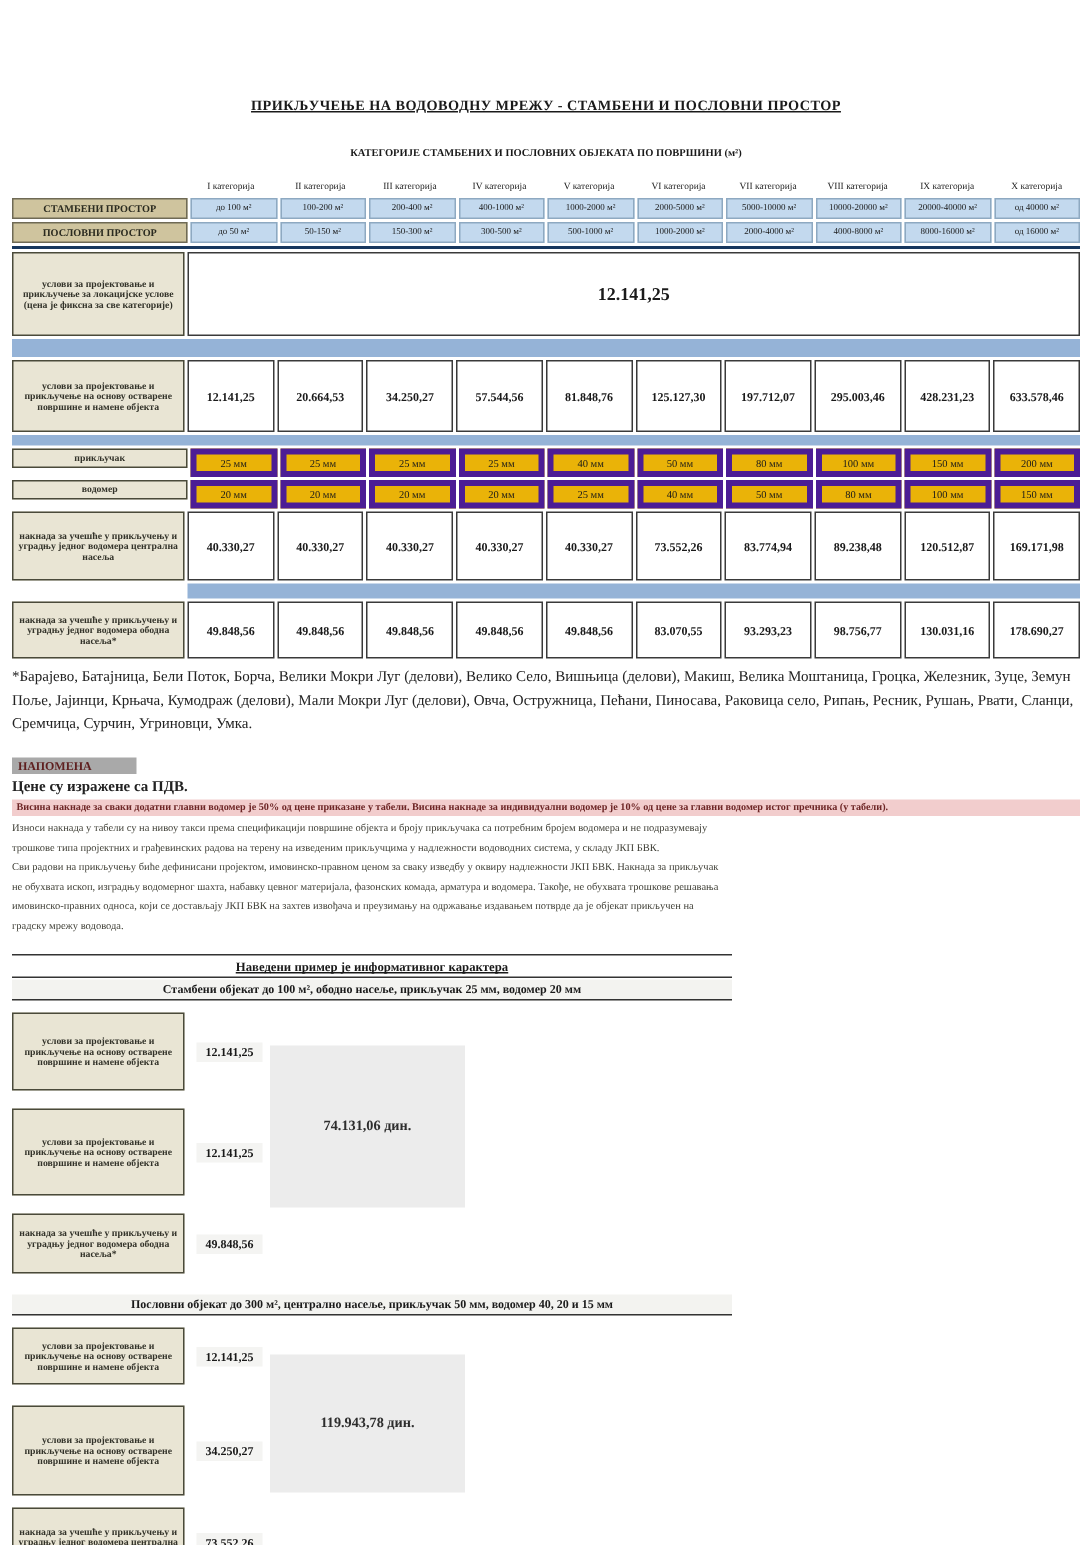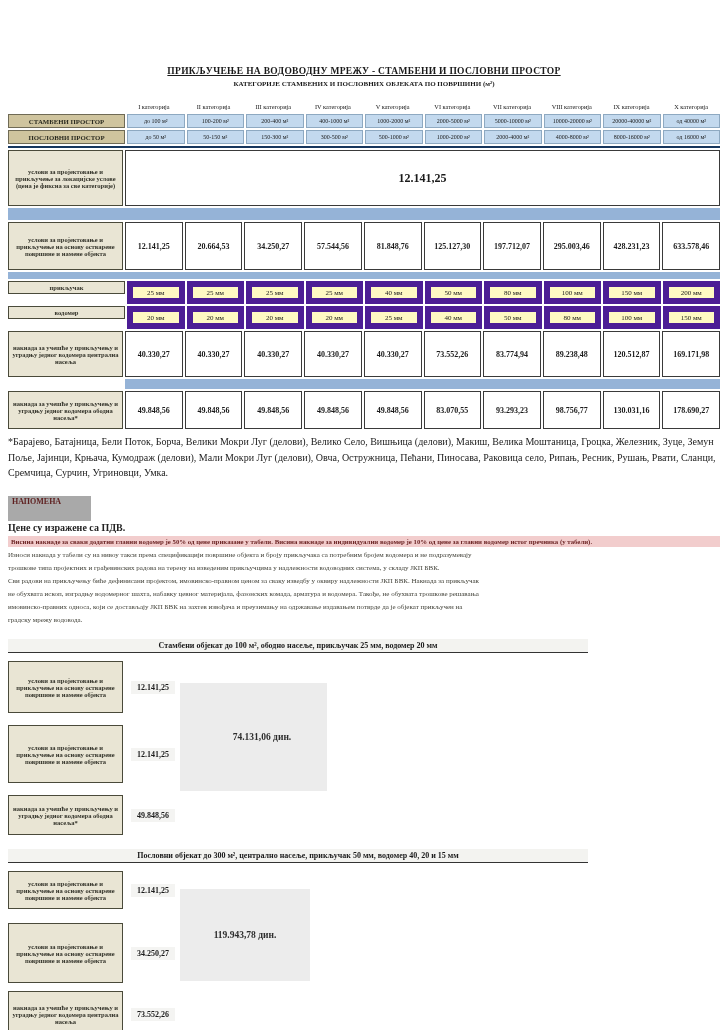--- a/index.html
+++ b/index.html
@@ -1,64 +1,64 @@
 <!DOCTYPE html>
 <html><head>
 <meta charset="utf-8">
 <style>
   html,body{margin:0;padding:0;background:#ffffff;}
   .page{position:relative;width:728px;height:1030px;background:#fff;
         font-family:"Liberation Serif", serif;color:#1a1a1a;overflow:hidden;}
   .inner{padding:0 8px;}
   .title{margin-top:66px;text-align:center;font-size:9.5px;font-weight:bold;letter-spacing:.3px;text-decoration:underline;}
-  .subtitle{margin-top:4px;text-align:center;font-size:7px;font-weight:bold;}
+  .subtitle{margin-top:22px;text-align:center;font-size:7px;font-weight:bold;}
   
   .table{margin-top:12px;width:712px;}
   .trow{display:flex;gap:2px;margin-bottom:2px;align-items:stretch;}
   .spacer{width:115px;flex:none;}
   .hcell{flex:1;display:flex;align-items:center;justify-content:center;
          font-size:6.3px;height:12px;}
   .rlabel{width:115px;flex:none;background:#cfc49e;border:1px solid #6f6a55;
           display:flex;align-items:center;justify-content:center;
           font-size:6.8px;font-weight:bold;color:#2b2b20;height:12px;}
   .bcell{flex:1;background:#c3d9ee;border:1px solid #8ea9c1;display:flex;
          align-items:center;justify-content:center;font-size:6px;height:12px;}
   .plabel{width:115px;flex:none;background:#e9e5d4;border:1px solid #4a4a3a;
           display:flex;align-items:center;justify-content:center;text-align:center;
           font-size:6.5px;font-weight:bold;color:#33332a;padding:2px;box-sizing:border-box;}
   .slabel{width:115px;flex:none;background:#e9e5d4;border:1px solid #4a4a3a;
           display:flex;align-items:center;justify-content:center;
           font-size:6.5px;font-weight:bold;color:#33332a;height:11px;}
   .vcell{flex:1;background:#fff;border:1px solid #3a3a3a;display:flex;
          align-items:center;justify-content:center;font-size:8px;font-weight:bold;}
-  .scell{flex:1;background:#fef9c3;border:6px solid #4c1d95;display:flex;
+  .scell{flex:1;background:#eab308;border:4px solid #4c1d95;display:flex;
          align-items:center;justify-content:center;font-size:7px;height:11px;}
   .merged{flex:1;background:#fff;border:1px solid #3a3a3a;display:flex;
           align-items:center;justify-content:center;font-size:12px;font-weight:bold;}
   .band{width:712px;background:#95b3d7;margin-bottom:2px;}
   .band.b12{height:12px;} .band.b7{height:7px;}
   .band-in{flex:1;background:#95b3d7;height:10px;align-self:center;}
   .r-fixed{height:56px;} .r-tall{height:48px;} .r-mid{height:46px;font-family:Liberation Serif, serif;} .r-short{height:38px;}
   .rule{width:712px;height:2px;background:#17375e;margin-bottom:2px;}
   
   .footnote{margin-top:5px;width:712px;font-size:10px;line-height:1.55;color:#222;}
   
   .napomena{margin-top:9px;width:712px;}
   .nap-header{display:inline-block;background:#a9a9a9;color:#5e1f1f;font-weight:bold;
-              font-size:8px;padding:1px 30px 15px 4px;}
+              font-size:8px;padding:1px 30px 1px 4px;}
   .nap-pdv{margin-top:1px;font-size:10px;font-weight:bold;color:#222;}
   .nap-pink{margin-top:3px;background:#f2cdcd;color:#6d2626;font-size:6.8px;
             font-weight:bold;padding:2px 3px;}
   .nap-line{margin-top:3px;font-size:7px;color:#3f3f36;line-height:1.45;}
   
   .examples{margin-top:14px;}
   .ex-header{width:480px;border-top:1px solid #333;border-bottom:1px solid #333;
              text-align:center;font-size:8.5px;font-weight:bold;text-decoration:underline;
              padding:2px 0;}
-  .ex-sub{width:580px;background:#f3f3f0;border-bottom:1px solid #333;
+  .ex-sub{width:480px;background:#f3f3f0;border-bottom:1px solid #333;
           text-align:center;font-size:8px;font-weight:bold;padding:2px 0;margin-top:1px;}
   .ex-body{position:relative;padding-top:8px;margin-bottom:14px;}
   .ex-row{display:flex;align-items:center;}
   .ex-label{width:115px;flex:none;background:#e9e5d4;border:1px solid #4a4a3a;
             display:flex;align-items:center;justify-content:center;text-align:center;
             font-size:6.5px;font-weight:bold;color:#33332a;padding:2px;box-sizing:border-box;}
   .ex-val{margin-left:8px;font-size:8px;font-weight:bold;background:#f4f4f2;padding:2px 6px;}
   .ex-total{position:absolute;background:#ececec;display:flex;align-items:center;
             justify-content:center;font-size:9.5px;font-weight:bold;color:#2d2d2d;}
 </style>
@@ -198,35 +198,36 @@
           <div class="nap-line">Износи накнада у табели су на нивоу такси према спецификацији површине објекта и броју прикључака са потребним бројем водомера и не подразумевају</div>
           <div class="nap-line">трошкове типа пројектних и грађевинских радова на терену на изведеним прикључцима у надлежности водоводних система, у складу ЈКП БВК.</div>
           <div class="nap-line">Сви радови на прикључењу биће дефинисани пројектом, имовинско-правном ценом за сваку изведбу у оквиру надлежности ЈКП БВК. Накнада за прикључак</div>
           <div class="nap-line">не обухвата ископ, изградњу водомерног шахта, набавку цевног материјала, фазонских комада, арматура и водомера. Такође, не обухвата трошкове решавања</div>
           <div class="nap-line">имовинско-правних односа, који се достављају ЈКП БВК на захтев извођача и преузимању на одржавање издавањем потврде да је објекат прикључен на</div>
           <div class="nap-line">градску мрежу водовода.</div>
         </div>
     </div>
 
     <div class="examples" id="examples">
+      <div class="ex-header">Наведени пример је информативног карактера</div>
     <div class="ex-sub">Стамбени објекат до 100 м², ободно насеље, прикључак 25 мм, водомер 20 мм</div>
         <div class="ex-body">
           <div class="ex-row" style="height: 52px; margin-bottom: 12px;">
             <div class="ex-label" style="height: 52px;">услови за пројектовање и прикључење на основу остварене површине и намене објекта</div>
             <div class="ex-val">12.141,25</div>
           </div>
           <div class="ex-row" style="height: 58px; margin-bottom: 12px;">
             <div class="ex-label" style="height: 58px;">услови за пројектовање и прикључење на основу остварене површине и намене објекта</div>
             <div class="ex-val">12.141,25</div>
           </div>
           <div class="ex-row" style="height: 40px; margin-bottom: 0px;">
             <div class="ex-label" style="height: 40px;">накнада за учешће у прикључењу и уградњу једног водомера ободна насеља*</div>
             <div class="ex-val">49.848,56</div>
           </div>
-          <div class="ex-total" style="top: 30px; left: 172px; width: 130px; height: 108px; padding-left: 17px;">74.131,06 дин.</div>
+          <div class="ex-total" style="top: 30px; left: 172px; width: 130px; height: 108px;">74.131,06 дин.</div>
         </div>
         <div class="ex-sub">Пословни објекат до 300 м², централно насеље, прикључак 50 мм, водомер 40, 20 и 15 мм</div>
         <div class="ex-body">
           <div class="ex-row" style="height: 38px; margin-bottom: 14px;">
             <div class="ex-label" style="height: 38px;">услови за пројектовање и прикључење на основу остварене површине и намене објекта</div>
             <div class="ex-val">12.141,25</div>
           </div>
           <div class="ex-row" style="height: 60px; margin-bottom: 8px;">
             <div class="ex-label" style="height: 60px;">услови за пројектовање и прикључење на основу остварене површине и намене објекта</div>
             <div class="ex-val">34.250,27</div>

